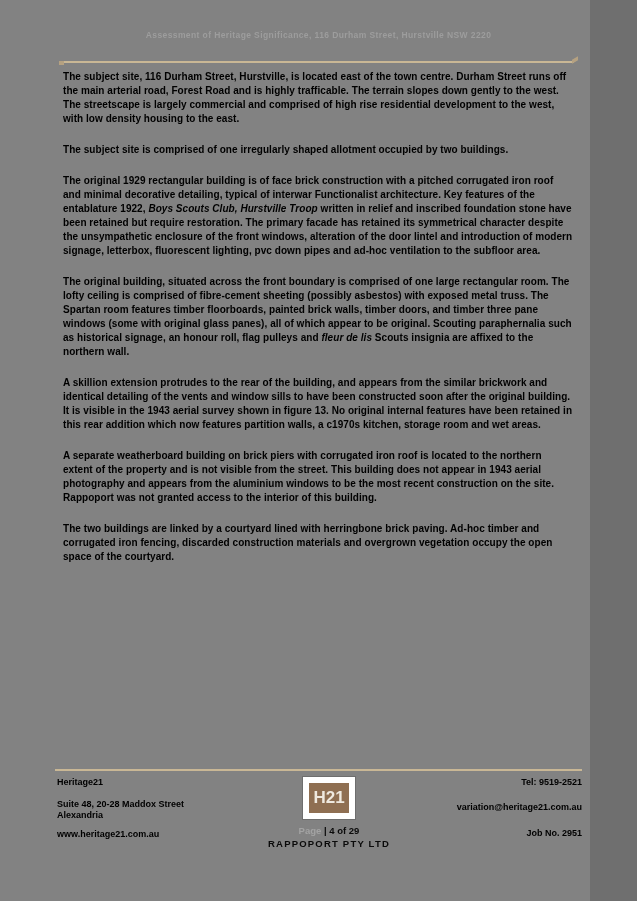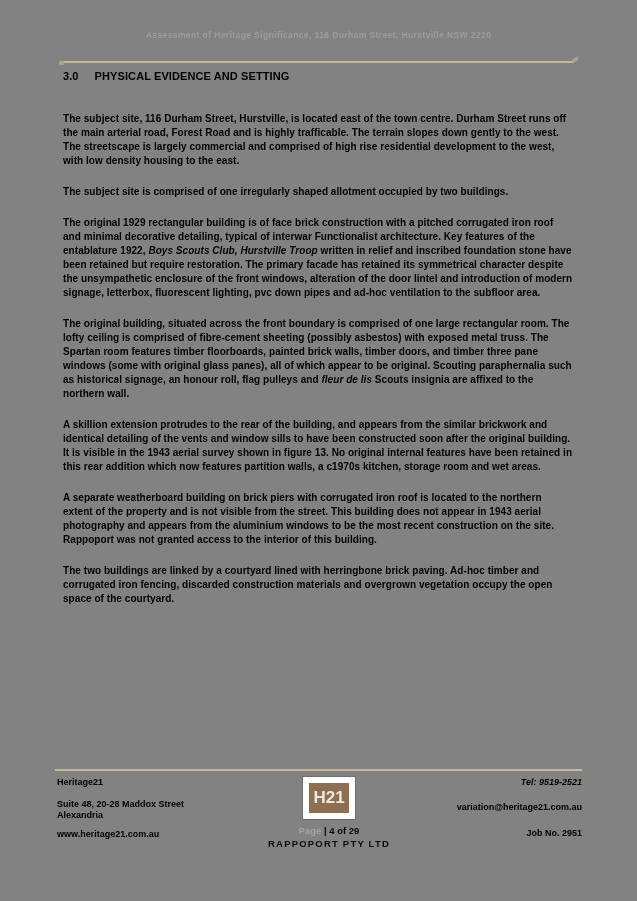--- a/index.html
+++ b/index.html
@@ -3,21 +3,21 @@
 <meta charset="utf-8">
 <style>
   html,body{margin:0;padding:0;}
   body{
     background:#6f6f6f;
     font-family:"Liberation Sans", sans-serif;
     -webkit-font-smoothing:antialiased;
   }
   .page{
     position:relative;
-    width:637px;height:901px;
+    width:590px;height:901px;
     background:#828282;
     overflow:hidden;
     box-sizing:border-box;
   }
   
   .running-header{
     position:absolute;top:30px;left:63px;width:511px;
     text-align:center;
     font-size:8.5px;font-weight:700;letter-spacing:.4px;
     color:#9d9d9d;
@@ -81,41 +81,38 @@
     margin-bottom:6px;
   }
   .page-line{font-size:9.5px;margin-bottom:2px;white-space:pre;}
   .page-line .pg-label{color:#a3a3a3;}
   .page-line .pg-num{color:#0a0a0a;}
   .firm-line{font-size:9.5px;letter-spacing:1.2px;color:#0a0a0a;}
   .footer-right{
     position:absolute;right:0;top:0;width:200px;text-align:right;
     font-size:9px;line-height:11px;
   }
-  .footer-right .tel{margin-bottom:14px;font-style:italic;}
+  .footer-right .tel{margin-bottom:14px;}
   .footer-right .email{margin-bottom:15px;}
   a.plainlink{color:#000;text-decoration:none;cursor:pointer;}
 </style>
 </head>
 <body>
 
 <div class="page">
 
   <div class="running-header">Assessment of Heritage Significance, 116 Durham Street, Hurstville NSW 2220</div>
 
   <div class="rule-top">
     <span class="tick-left"></span>
     <span class="tick-right"></span>
   </div>
 
   <div class="content">
 
-    <h2 class="section-heading">
-      <span class="sec-num">3.0</span><span>PHYSICAL EVIDENCE AND SETTING</span>
-    </h2>
 
     <p>
       <span>The subject site, 116 Durham Street, Hurstville, is located east of the town centre. Durham Street runs off the main arterial road, Forest Road and is highly trafficable. The terrain slopes down gently to the west. The streetscape is largely commercial and comprised of high rise residential development to the west, with low density housing to the east.</span>
     </p>
 
     <p>
       <span>The subject site is comprised of one irregularly shaped allotment occupied by two buildings.</span>
     </p>
 
     <p>

